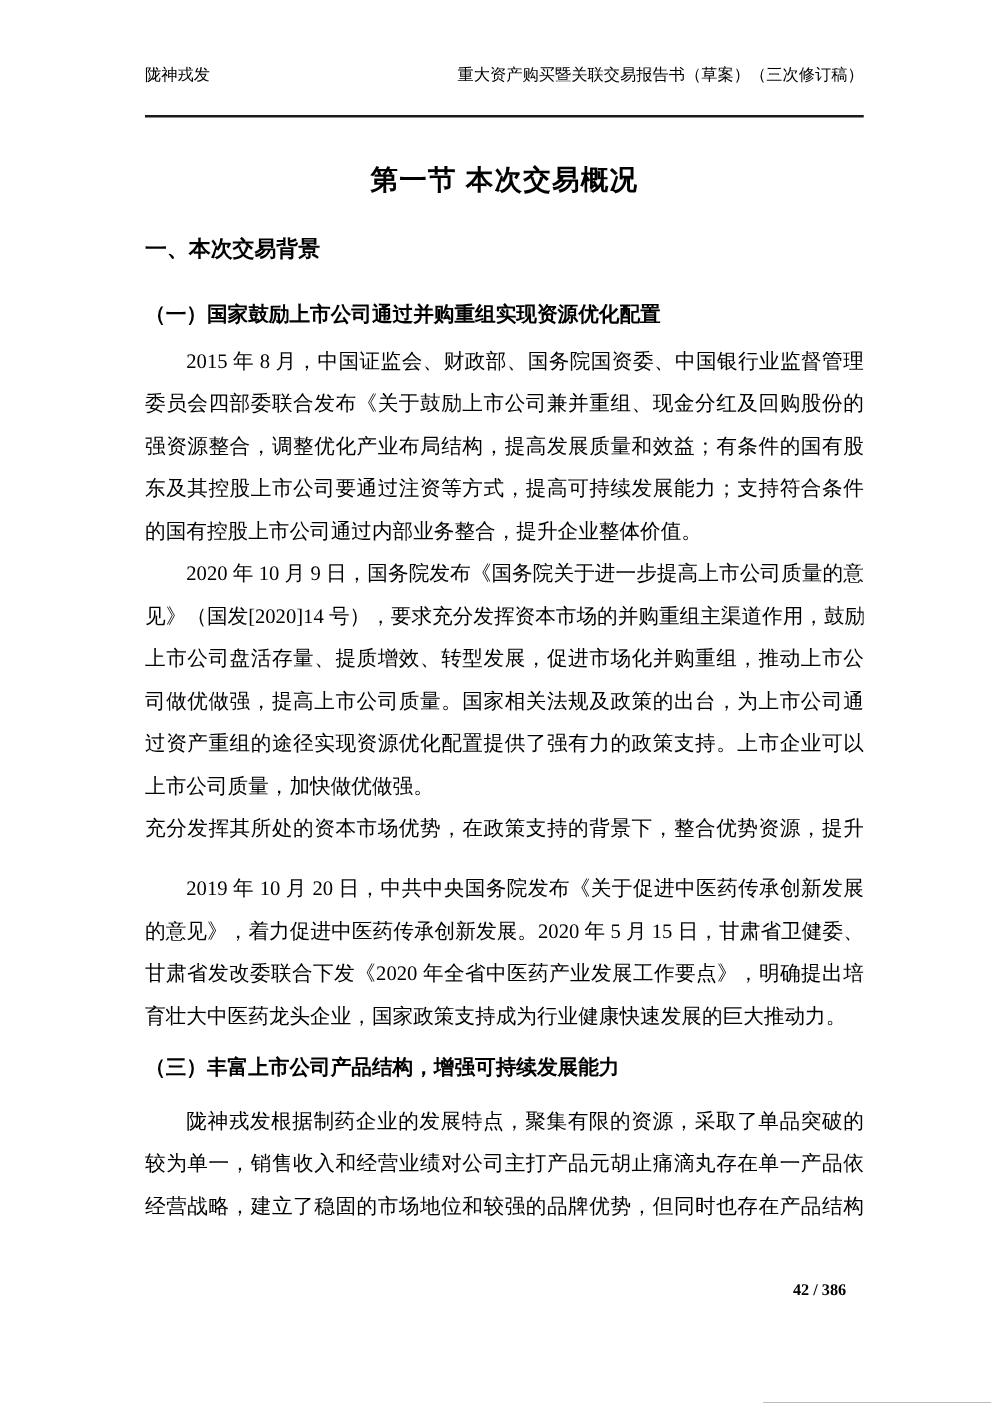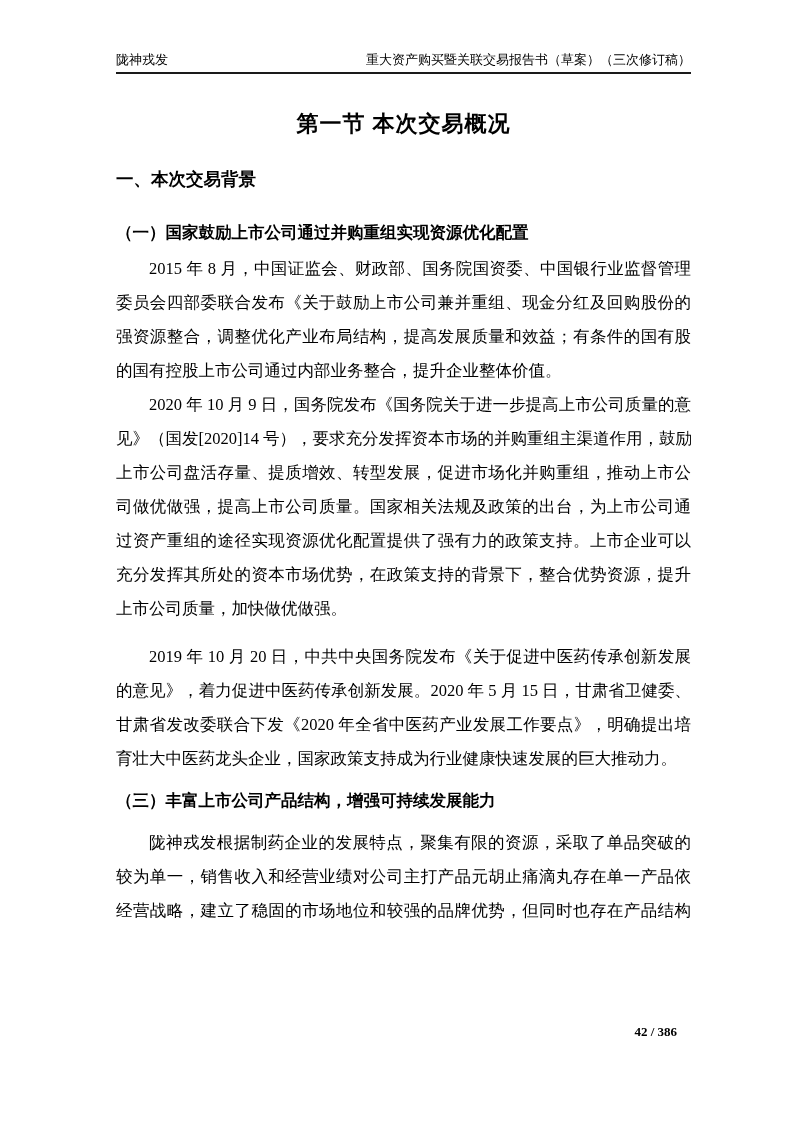--- a/index.html
+++ b/index.html
@@ -24,21 +24,21 @@
     top: 0;
   }
   
   .doc-header {
     margin-top: 52px;
     display: flex;
     justify-content: space-between;
     align-items: flex-end;
     font-size: 13px;
     line-height: 16px;
-    padding-bottom: 4px;
+    padding-bottom: 24px;
     border-bottom: 2px solid #1a1a1a;
   }
   .doc-header .hdr-left { white-space: nowrap; }
   .doc-header .hdr-right { white-space: nowrap; }
   
   .doc-title {
     margin-top: 34px;
     font-family: "Liberation Sans", "DejaVu Sans", sans-serif;
     font-weight: 700;
     font-size: 22px;
@@ -104,31 +104,32 @@
     <div class="doc-title">第一节 本次交易概况</div>
 
     <div class="h1">一、本次交易背景</div>
 
     <div class="h2 h2-first">（一）国家鼓励上市公司通过并购重组实现资源优化配置</div>
 
     <div class="para para-gap-sm">
       <div class="bline first">2015 年 8 月，中国证监会、财政部、国务院国资委、中国银行业监督管理</div>
       <div class="bline">委员会四部委联合发布《关于鼓励上市公司兼并重组、现金分红及回购股份的</div>
       <div class="bline">强资源整合，调整优化产业布局结构，提高发展质量和效益；有条件的国有股</div>
+      <div class="bline">东及其控股上市公司要通过注资等方式，提高可持续发展能力；支持符合条件</div>
       <div class="bline last">的国有控股上市公司通过内部业务整合，提升企业整体价值。</div>
     </div>
 
     <div class="para">
       <div class="bline first">2020 年 10 月 9 日，国务院发布《国务院关于进一步提高上市公司质量的意</div>
       <div class="bline">见》（国发[2020]14 号），要求充分发挥资本市场的并购重组主渠道作用，鼓励</div>
       <div class="bline">上市公司盘活存量、提质增效、转型发展，促进市场化并购重组，推动上市公</div>
       <div class="bline">司做优做强，提高上市公司质量。国家相关法规及政策的出台，为上市公司通</div>
       <div class="bline">过资产重组的途径实现资源优化配置提供了强有力的政策支持。上市企业可以</div>
+      <div class="bline last">上市公司质量，加快做优做强。</div>
       <div class="bline">充分发挥其所处的资本市场优势，在政策支持的背景下，整合优势资源，提升</div>
-      <div class="bline last">上市公司质量，加快做优做强。</div>
     </div>
 
 
     <div class="para para-gap-md">
       <div class="bline first">2019 年 10 月 20 日，中共中央国务院发布《关于促进中医药传承创新发展</div>
       <div class="bline">的意见》，着力促进中医药传承创新发展。2020 年 5 月 15 日，甘肃省卫健委、</div>
       <div class="bline">甘肃省发改委联合下发《2020 年全省中医药产业发展工作要点》，明确提出培</div>
       <div class="bline last">育壮大中医药龙头企业，国家政策支持成为行业健康快速发展的巨大推动力。</div>
     </div>
 

